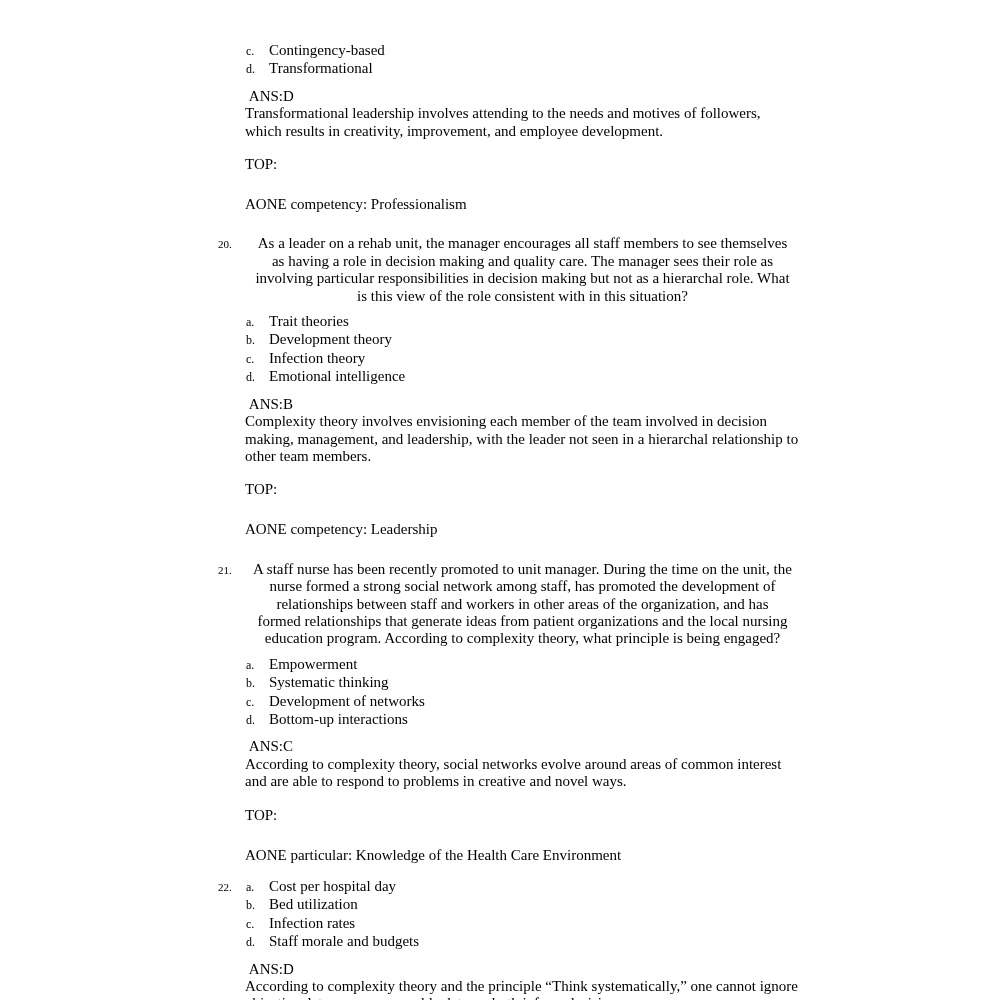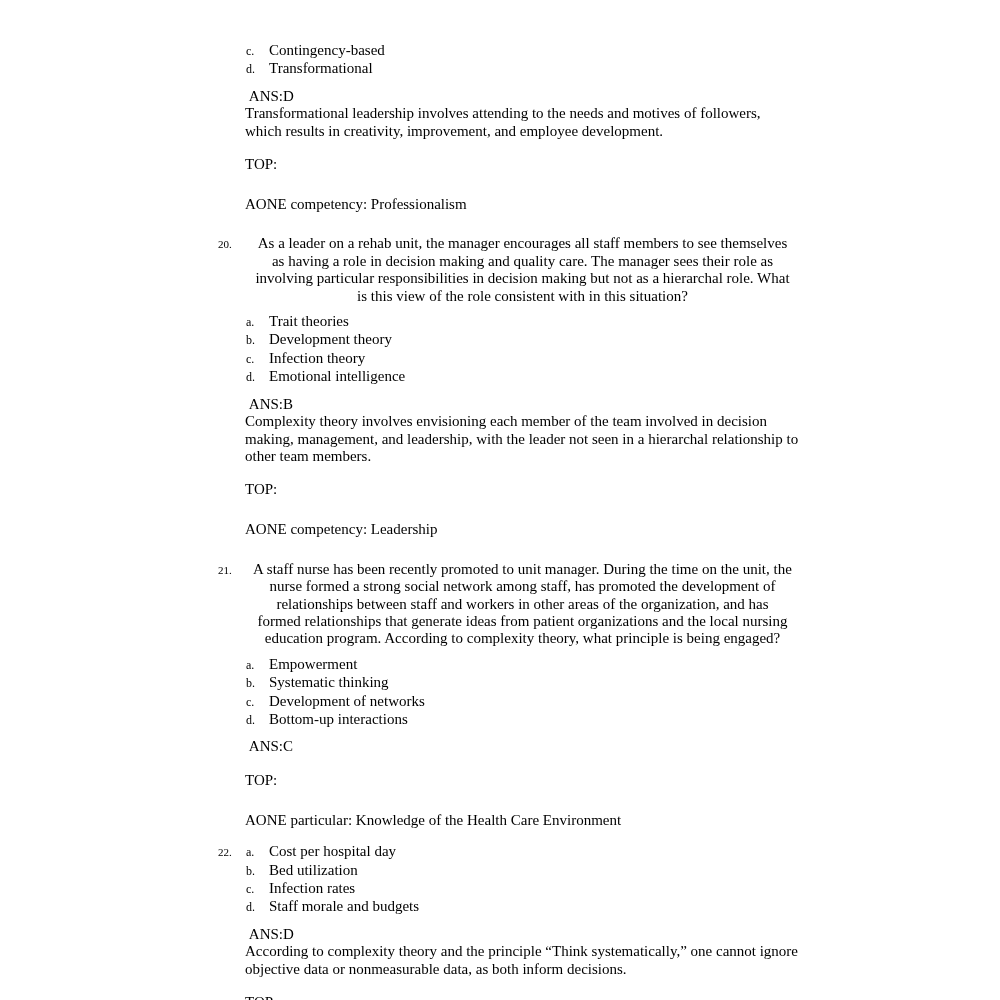--- a/index.html
+++ b/index.html
@@ -114,20 +114,21 @@
           <span class="opttext">Development of networks</span>
         </div>
         <div class="opt">
           <span class="optletter">d.</span>
           <span class="opttext">Bottom-up interactions</span>
         </div>
         <div class="ansrow">
           <span class="anslabel">ANS:</span>
           <span>C</span>
         </div>
+        <p class="rationale">According to complexity theory, social networks evolve around areas of common interest and are able to respond to problems in creative and novel ways.</p>
         <div class="toprow">
           <span class="toplabel">TOP:</span>
           <span>AONE particular: Knowledge of the Health Care Environment</span>
         </div>
       </div>
     </div>
 
     <div class="q">
       <span class="qnum">22.</span>
       <div class="qbody">

